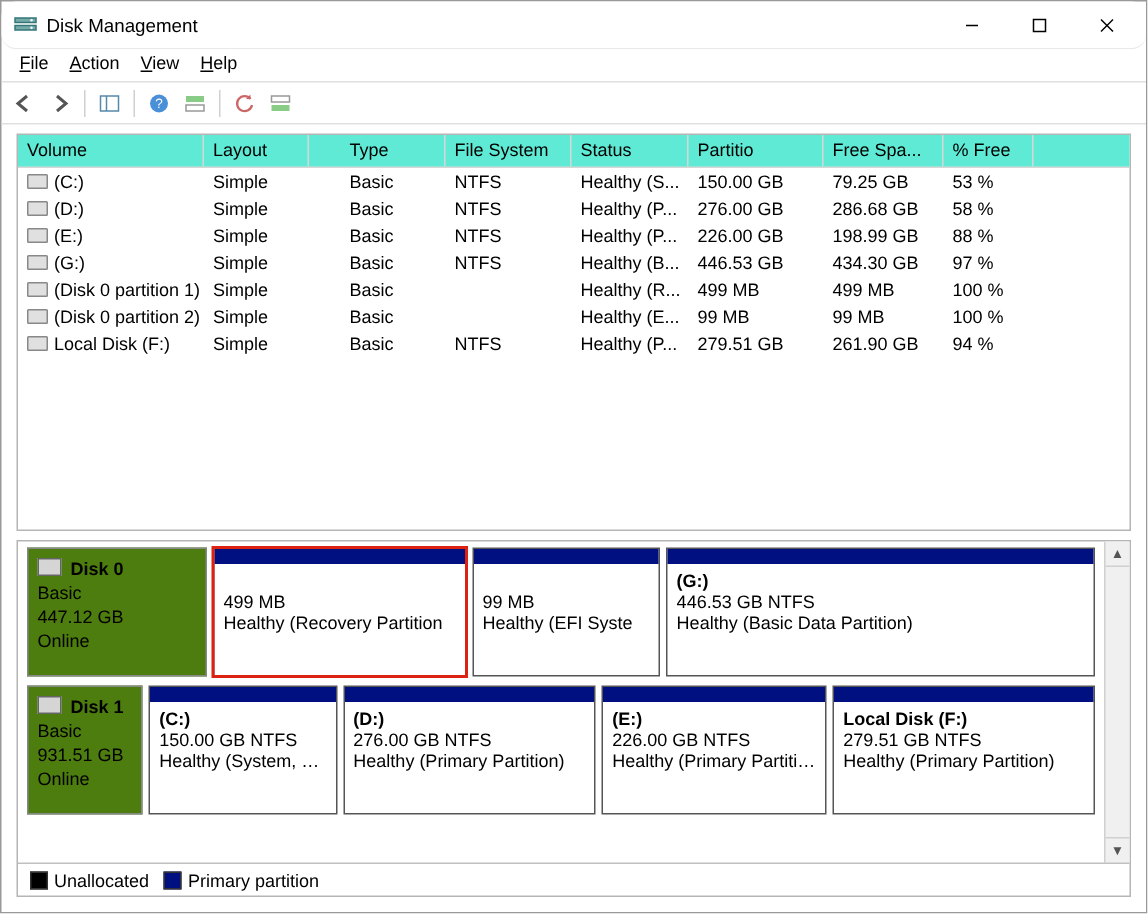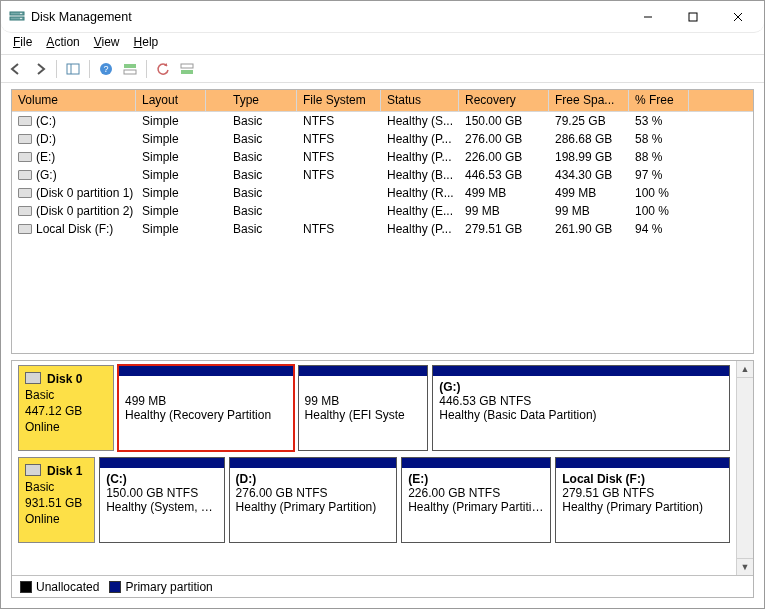--- a/index.html
+++ b/index.html
@@ -86,21 +86,21 @@
   }
   .listpane {
     border: 1px solid #b5b5b5;
     height: 265px;
     display: flex;
     flex-direction: column;
   }
   .listhead {
     display: flex;
     height: 22px;
-    background: #fdba74;
+    background: #5eead4;
     border-bottom: 1px solid #d7d7d7;
   }
   .listhead .col {
     border-right: 1px solid #d7d7d7;
     padding: 3px 6px;
     font-size: 12px;
     overflow: hidden;
     white-space: nowrap;
     text-overflow: ellipsis;
   }
@@ -164,23 +164,23 @@
     left: 0; top: 0; right: 17px; bottom: 22px;
     overflow: hidden;
     padding: 4px 6px;
   }
   .diskrow {
     display: flex;
     margin-bottom: 6px;
     height: 86px;
   }
   .diskhead {
-    width: 96px;
+    width: 120px;
     border: 1px solid #888;
-    background: #fde047;
+    background: #4d7c0f;
     padding: 6px 6px;
     font-size: 12px;
     position: relative;
   }
   .diskhead .dicon {
     position:absolute; left:6px; top:6px;
     width:16px; height:12px;
     background:#d5d5d5;
     border:1px solid #666;
   }
@@ -315,21 +315,21 @@
 
   <div class="content">
 
     <div class="listpane">
       <div class="listhead">
         <div class="col col-volume">Volume</div>
         <div class="col col-layout">Layout</div>
         <div class="col col-type">Type</div>
         <div class="col col-fs">File System</div>
         <div class="col col-status">Status</div>
-        <div class="col col-cap">Recovery</div>
+        <div class="col col-cap">Partitio</div>
         <div class="col col-free">Free Spa...</div>
         <div class="col col-pfree">% Free</div>
       </div>
       <div class="listbody" id="listbody">
           <div class="row">
             <div class="cell col-volume">
               <span class="driveicon"></span>
               <span>(C:)</span>
             </div>
             <div class="cell col-layout">Simple</div>

